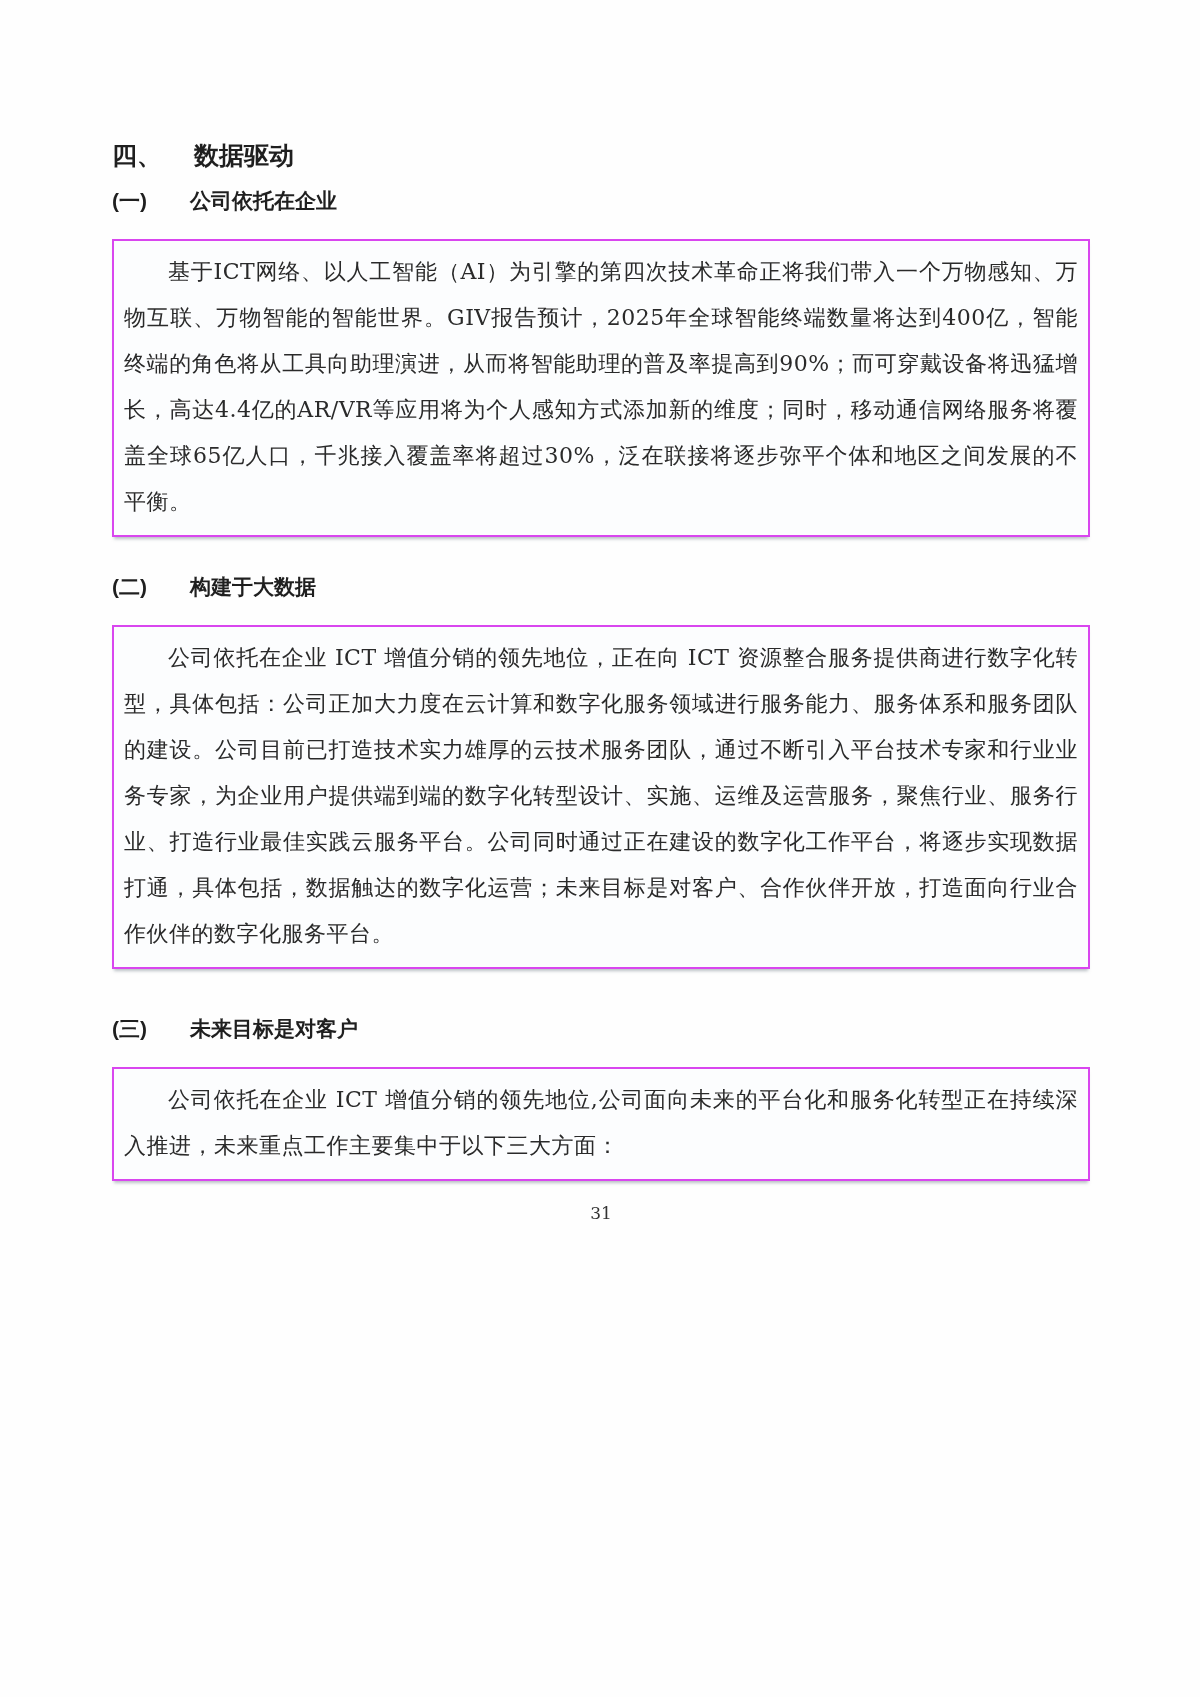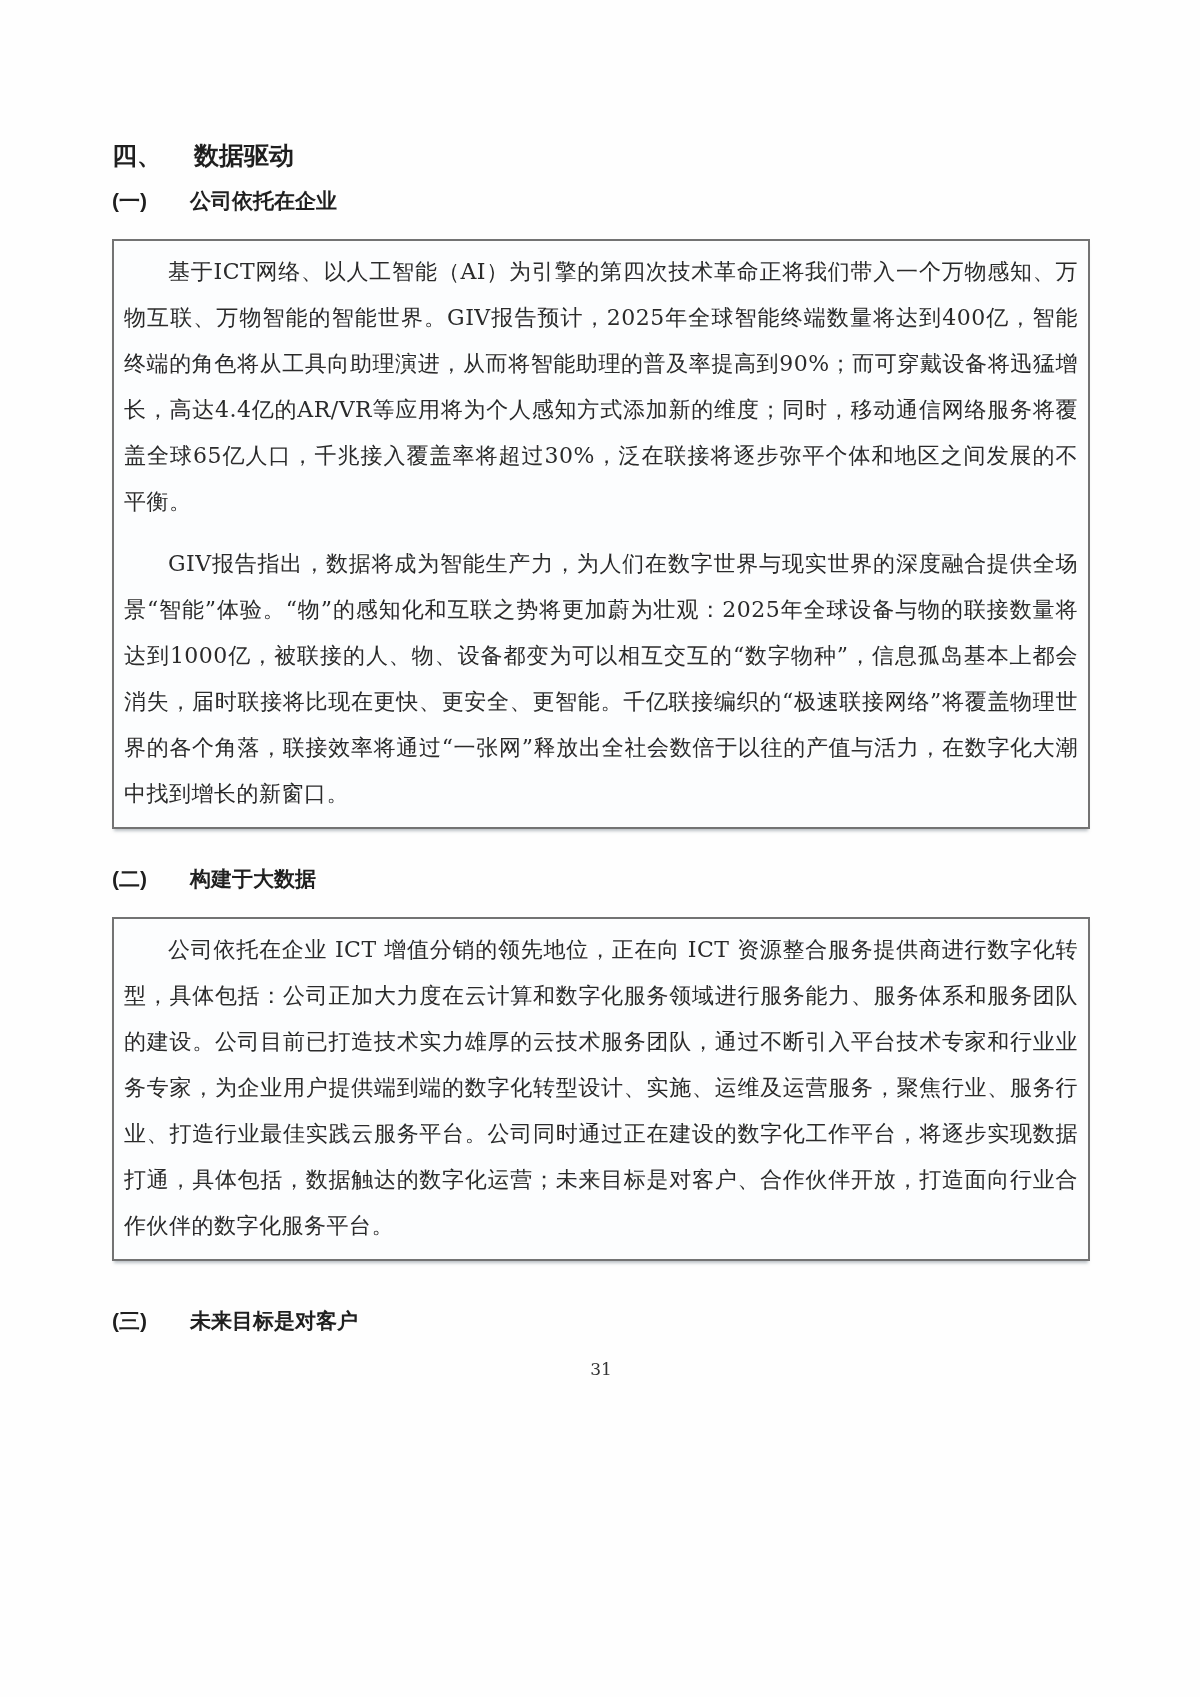--- a/index.html
+++ b/index.html
@@ -37,21 +37,21 @@
     font-size: 21px;
     line-height: 28px;
     color: #1f1f1f;
     margin: 0 0 24px 0;
   }
   .doc-h2 .h-num { width: 78px; flex: none; }
   .doc-h2.gap-top-1 { margin-top: 36px; }
   .doc-h2.gap-top-2 { margin-top: 46px; }
   .textbox {
     box-sizing: border-box;
-    border: 2px solid #737373;
+    border: 2px solid #d946ef;
     background: #fcfdfe;
     padding: 8px 10px 10px 10px;
     box-shadow: 0 4px 3px -2px rgba(130, 140, 150, 0.55);
   }
   .textbox p {
     margin: 0;
     font-size: 22px;
     line-height: 46px;
     text-align: justify;
     text-indent: 2em;
@@ -76,35 +76,37 @@
     <span class="h-title">数据驱动</span>
   </h1>
 
   <h2 class="doc-h2">
     <span class="h-num">(一)</span>
     <span class="h-title">公司依托在企业</span>
   </h2>
 
   <div class="textbox">
     <p>基于ICT网络、以人工智能（AI）为引擎的第四次技术革命正将我们带入一个万物感知、万物互联、万物智能的智能世界。GIV报告预计，2025年全球智能终端数量将达到400亿，智能终端的角色将从工具向助理演进，从而将智能助理的普及率提高到90%；而可穿戴设备将迅猛增长，高达4.4亿的AR/VR等应用将为个人感知方式添加新的维度；同时，移动通信网络服务将覆盖全球65亿人口，千兆接入覆盖率将超过30%，泛在联接将逐步弥平个体和地区之间发展的不平衡。</p>
-    <p>GIV报告指出，数据将成为智能生产力，为人们在数字世界与现实世界的深度融合提供全场景“智能”体验。“物”的感知化和互联之势将更加蔚为壮观：2025年全球设备与物的联接数量将达到1000亿，被联接的人、物、设备都变为可以相互交互的“数字物种”，信息孤岛基本上都会消失，届时联接将比现在更快、更安全、更智能。千亿联接编织的“极速联接网络”将覆盖物理世界的各个角落，联接效率将通过“一张网”释放出全社会数倍于以往的产值与活力，在数字化大潮中找到增长的新窗口。</p>
   </div>
 
   <h2 class="doc-h2 gap-top-1">
     <span class="h-num">(二)</span>
     <span class="h-title">构建于大数据</span>
   </h2>
 
   <div class="textbox">
     <p>公司依托在企业 ICT 增值分销的领先地位，正在向 ICT 资源整合服务提供商进行数字化转型，具体包括：公司正加大力度在云计算和数字化服务领域进行服务能力、服务体系和服务团队的建设。公司目前已打造技术实力雄厚的云技术服务团队，通过不断引入平台技术专家和行业业务专家，为企业用户提供端到端的数字化转型设计、实施、运维及运营服务，聚焦行业、服务行业、打造行业最佳实践云服务平台。公司同时通过正在建设的数字化工作平台，将逐步实现数据打通，具体包括，数据触达的数字化运营；未来目标是对客户、合作伙伴开放，打造面向行业合作伙伴的数字化服务平台。</p>
   </div>
 
   <h2 class="doc-h2 gap-top-2">
     <span class="h-num">(三)</span>
     <span class="h-title">未来目标是对客户</span>
   </h2>
 
+  <div class="textbox">
+    <p>公司依托在企业 ICT 增值分销的领先地位,公司面向未来的平台化和服务化转型正在持续深入推进，未来重点工作主要集中于以下三大方面：</p>
+  </div>
 
   <div class="footer">
     <span>31</span>
   </div>
 
 </div>
 
 </body></html>

